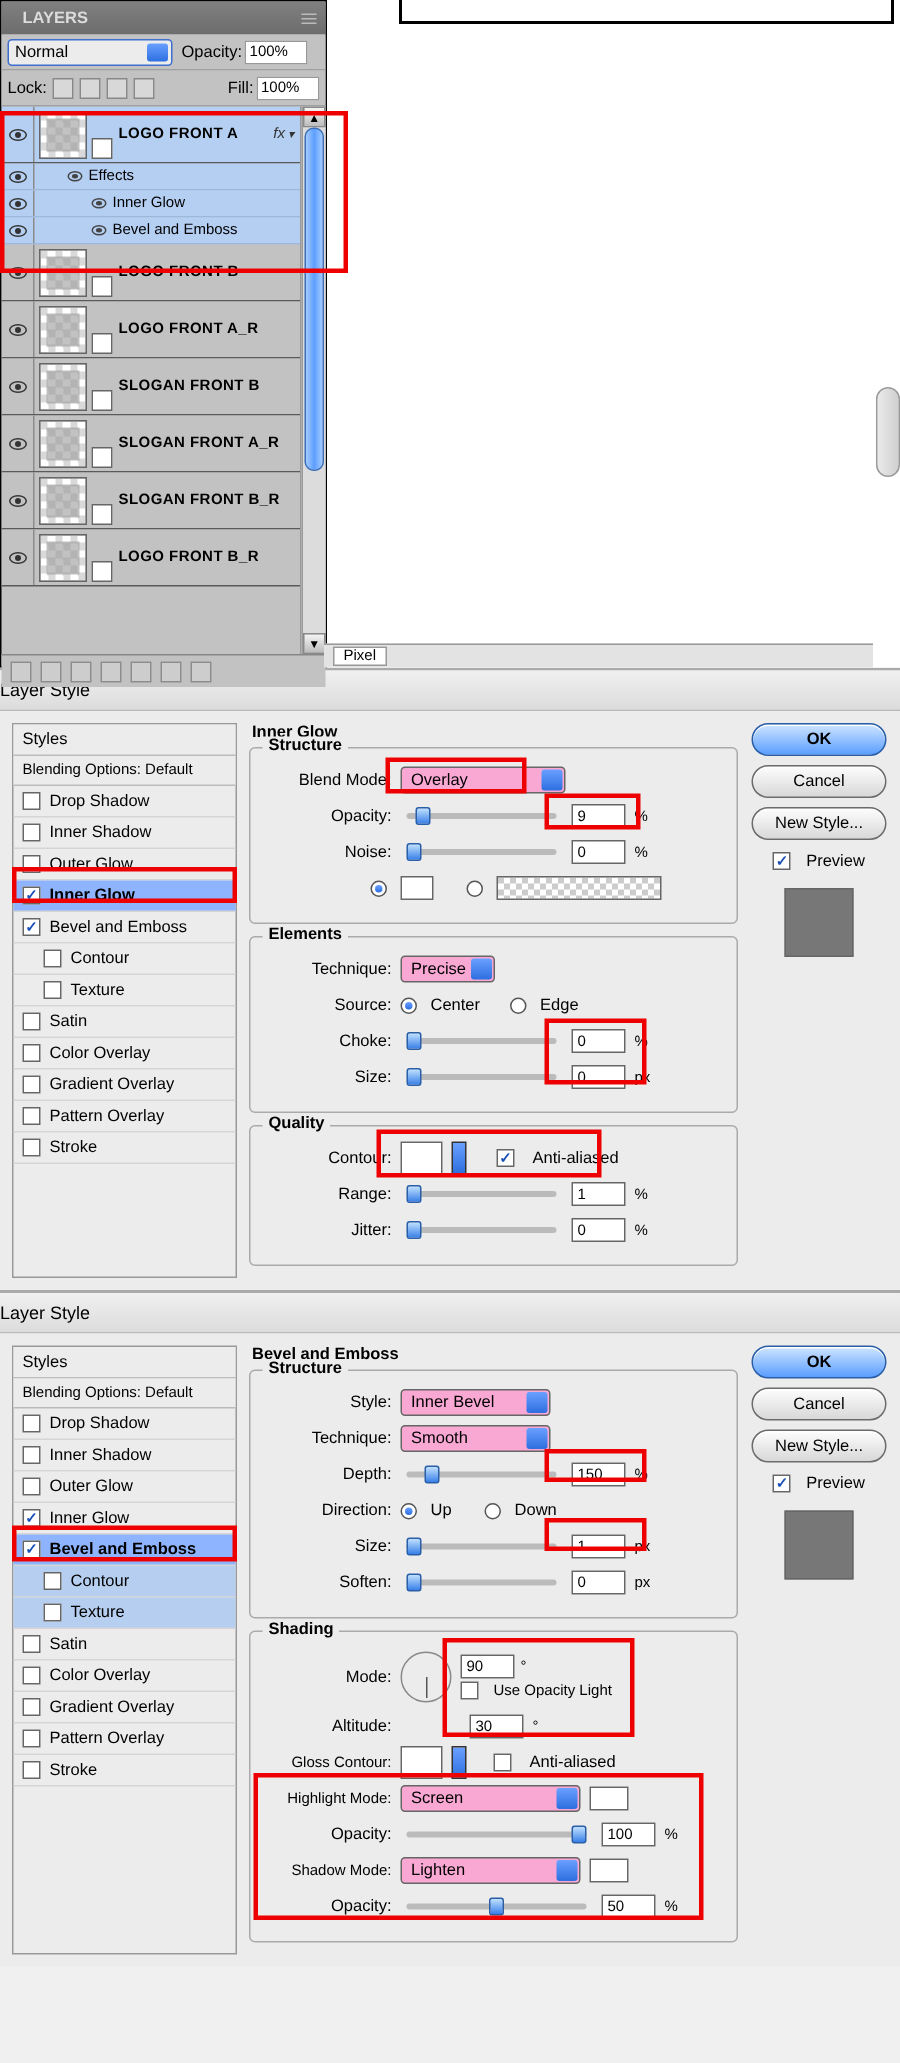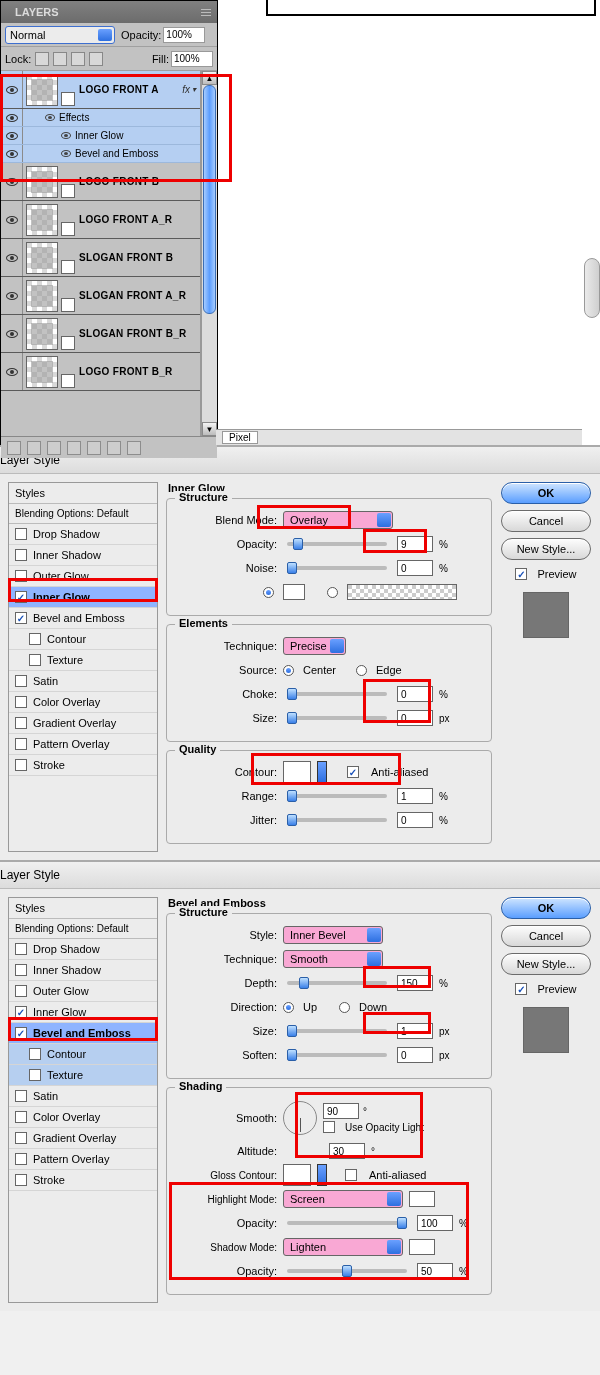--- a/index.html
+++ b/index.html
@@ -63,21 +63,21 @@
   .styles-col { width:150px; background:#ececec; border:1px solid #999; font-size:11px;}
   .styles-col .hdr { background:#ececec; padding:4px 6px; border-bottom:1px solid #bbb;}
   .styles-col .opt { display:flex; align-items:center; padding:4px 6px; border-bottom:1px solid #d5d5d5;}
   .styles-col .opt.sel { background:#8fb4ff;}
   .styles-col .opt.sub { padding-left:20px;}
   .styles-col .opt.subsel { background:#b6cff0;}
   .chk { width:12px;height:12px;border:1px solid #666;background:#fff;margin-right:6px;display:inline-flex;align-items:center;justify-content:center;font-size:10px;color:#1850b8;}
   .chk.on::after{content:"✓";font-weight:bold;}
   
   .settings-col { flex:1; position:relative;}
-  .group { border:1px solid #aaa; border-radius:4px; margin-bottom:8px; padding:10px 10px 10px 26px; position:relative; font-size:11px;}
+  .group { border:1px solid #aaa; border-radius:4px; margin-bottom:8px; padding:10px 10px 10px 10px; position:relative; font-size:11px;}
   .group > .legend { position:absolute; top:-8px; left:8px; background:#ececec; padding:0 4px; font-weight:bold; font-size:11px;}
   .section-title { font-weight:bold; font-size:11px; margin-bottom:4px; margin-left:2px;}
   
   .form-row { display:flex; align-items:center; height:22px; gap:6px; margin-bottom:2px;}
   .form-row .lbl { width:84px; text-align:right; font-size:11px;}
   .select { height:18px; background:#f9a8d4; border:1px solid #666; border-radius:3px; padding:0 18px 0 6px; font-size:11px; display:inline-flex;align-items:center;position:relative; min-width:60px;}
   .select::after{content:"";position:absolute;right:1px;top:1px;bottom:1px;width:14px;background:linear-gradient(#6aa0ff,#2d6fe0);border-radius:2px;}
   .slider { flex:0 0 100px; height:4px; background:#bbb; border-radius:2px; position:relative; margin:0 4px;}
   .slider .knob{position:absolute;top:-4px;width:10px;height:12px;background:linear-gradient(#bfe0ff,#3a80e8);border:1px solid #2a5fa8;border-radius:2px;}
   .num { width:36px;height:16px;border:1px solid #666;background:#fff;font-size:10px;padding-left:3px;display:inline-flex;align-items:center;}
@@ -533,21 +533,21 @@
           <span class="num">0</span>
           <span class="unit">px</span>
           </div>
         <div class="red-box" style="left:196px;top:52px;width:68px;height:22px"></div>
         <div class="red-box" style="left:196px;top:98px;width:68px;height:22px"></div>
       </div>
 
       <div class="group">
         <span class="legend">Shading</span>
         <div class="form-row" style="height:40px">
-            <span class="lbl">Smooth:</span>
+            <span class="lbl">Mode:</span>
           <span class="angle-wheel"></span>
           <div style="display:flex;flex-direction:column;gap:2px">
             <div style="display:flex;align-items:center;gap:4px">
                 <span class="num">90</span>
                 <span class="unit">°</span>
               </div>
             <div style="display:flex;align-items:center;gap:4px">
                 <span class="chk"></span>
                 <span style="font-size:10px">Use Opacity Light</span>
               </div>

